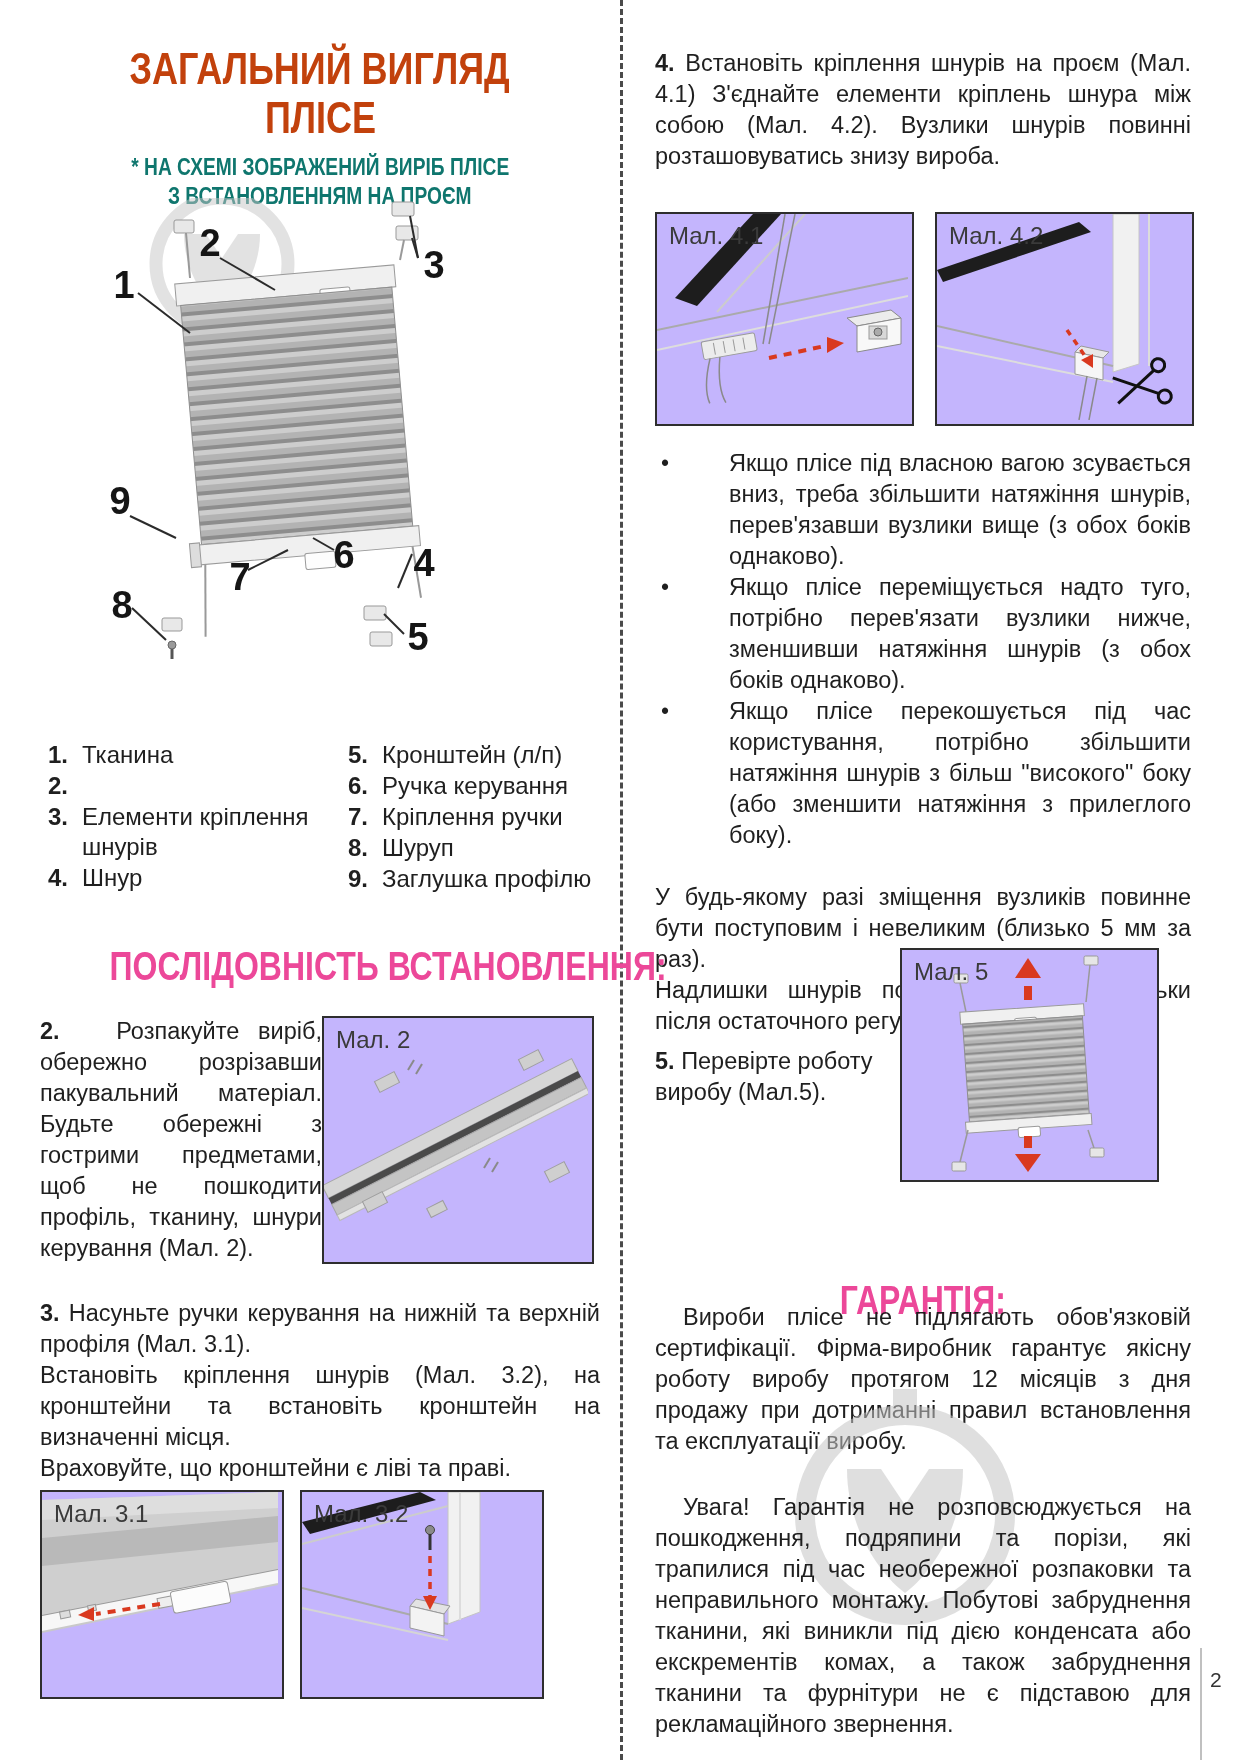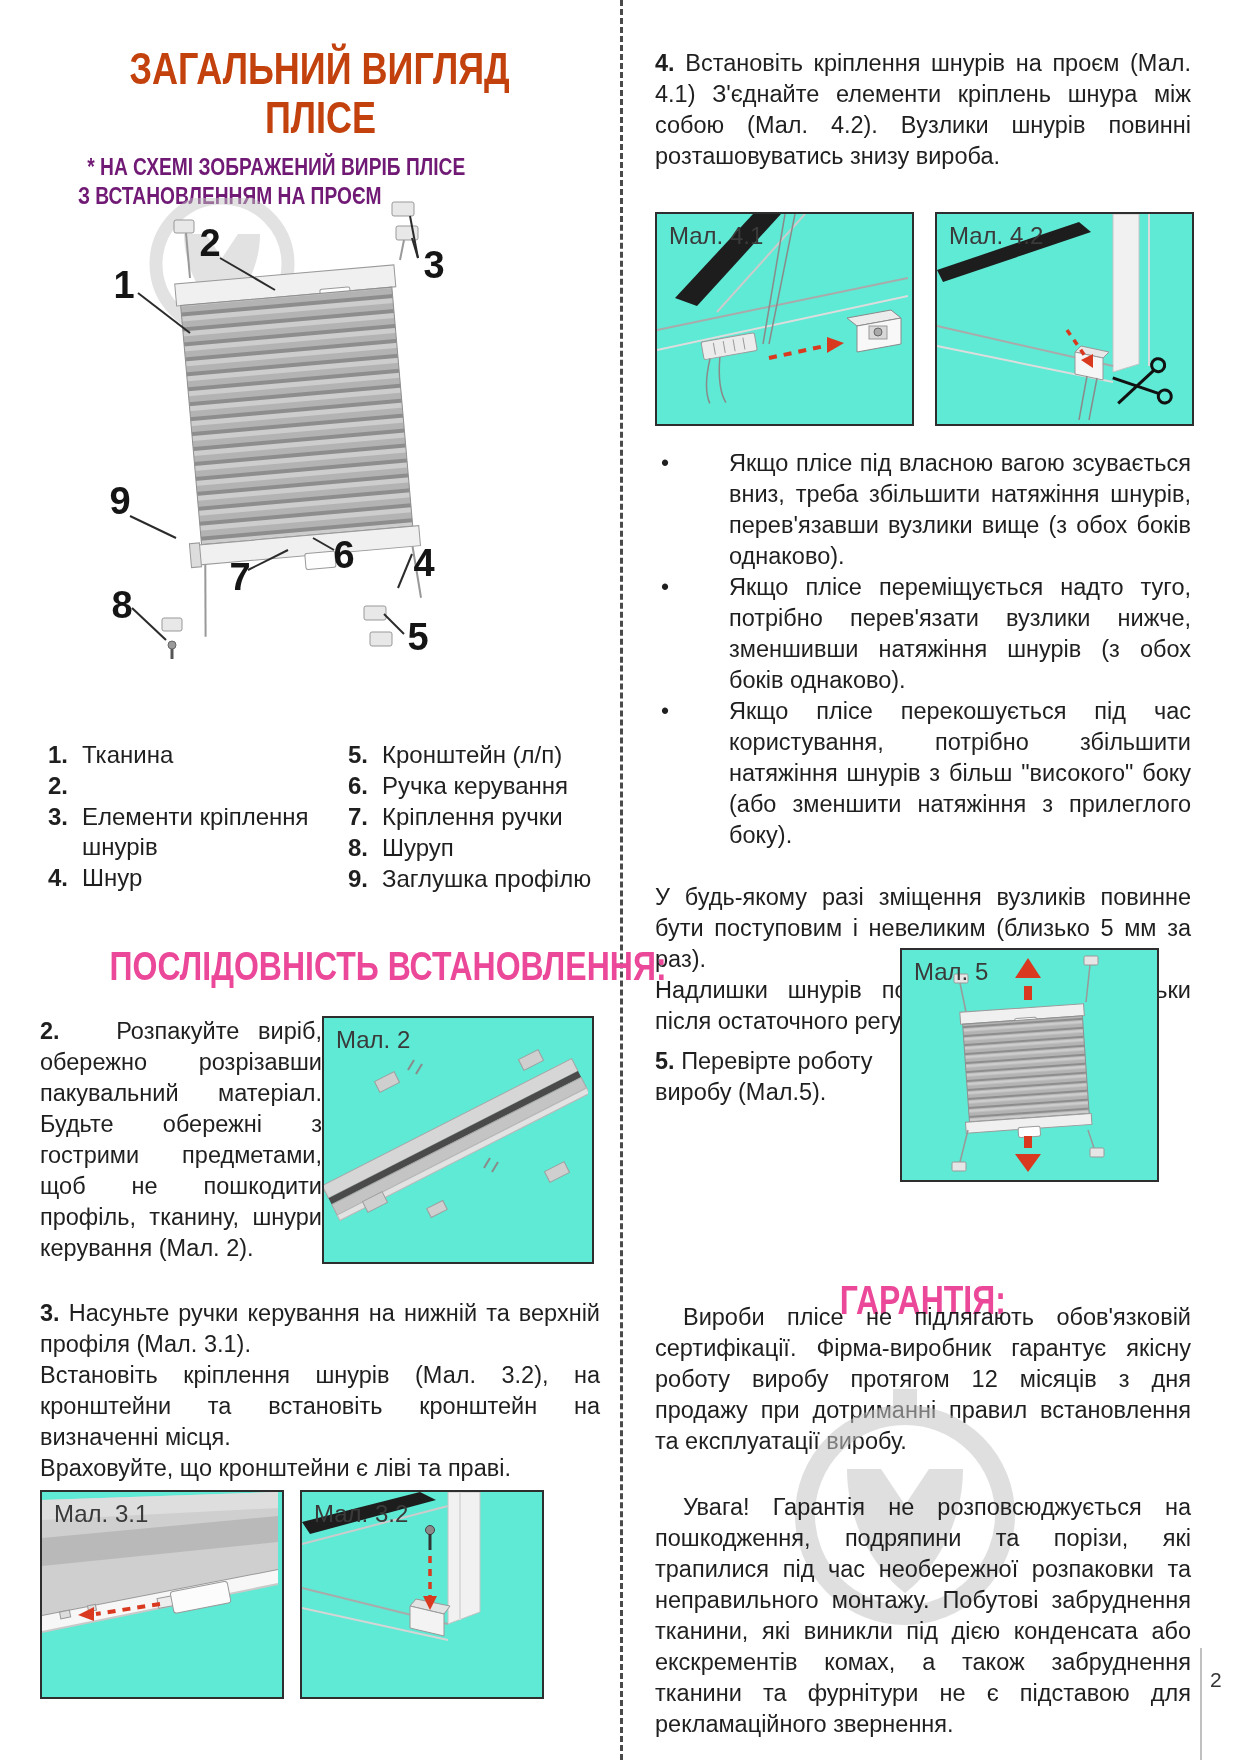--- a/index.html
+++ b/index.html
@@ -4,28 +4,28 @@
 <style>
   html,body{margin:0;padding:0;background:#e9e9e9;}
   .page{
     position:relative;width:1245px;height:1760px;background:#ffffff;
     font-family:"Liberation Sans", sans-serif;color:#1f1f1f;overflow:hidden;
     margin:0 auto;
   }
   .abs{position:absolute;}
   .cond{display:inline-block;transform:scaleX(0.8);transform-origin:50% 50%;white-space:nowrap;}
   .h1{font-weight:bold;font-size:45px;line-height:49px;text-align:center;letter-spacing:0px;color:#c2410c;}
-  .h2{font-weight:bold;font-size:24px;line-height:29px;text-align:left;color:#701a75;}
+  .h2{font-weight:bold;font-size:24px;line-height:29px;text-align:center;color:#0f766e;}
   .h3{font-weight:bold;font-size:40px;line-height:44px;text-align:center;color:#ec4899;}
   .body-t{font-size:23.5px;line-height:31px;text-align:justify;}
   .stepnum{font-weight:bold;}
   .legend{font-size:24px;line-height:30px;}
   .legend-item{display:flex;margin-bottom:1px;}
   .legend-item .n{font-weight:bold;width:34px;flex:0 0 34px;}
-  .figbox{position:absolute;border:2px solid #2e2e2e;background:#5eead4;}
+  .figbox{position:absolute;border:2px solid #2e2e2e;background:#c4b5fd;}
   .figlabel{position:absolute;left:12px;top:8px;font-size:24px;color:#3a3a3a;}
   .bullets{margin:0;padding:0;list-style:none;}
   .bullets li{display:flex;margin:0;}
   .bullets .dot{flex:0 0 68px;padding-left:6px;font-size:23px;}
   .bullets .bt{flex:1;}
   .divider{position:absolute;left:620px;top:0;height:1760px;border-left:3px dashed #4a4a4a;}
   .pnline{position:absolute;left:1200px;top:1648px;height:112px;border-left:2px solid #c0c0c0;}
   .pagenum{position:absolute;left:1210px;top:1668px;font-size:21px;color:#333;}
   svg text{font-family:"Liberation Sans", sans-serif;}
 </style>

